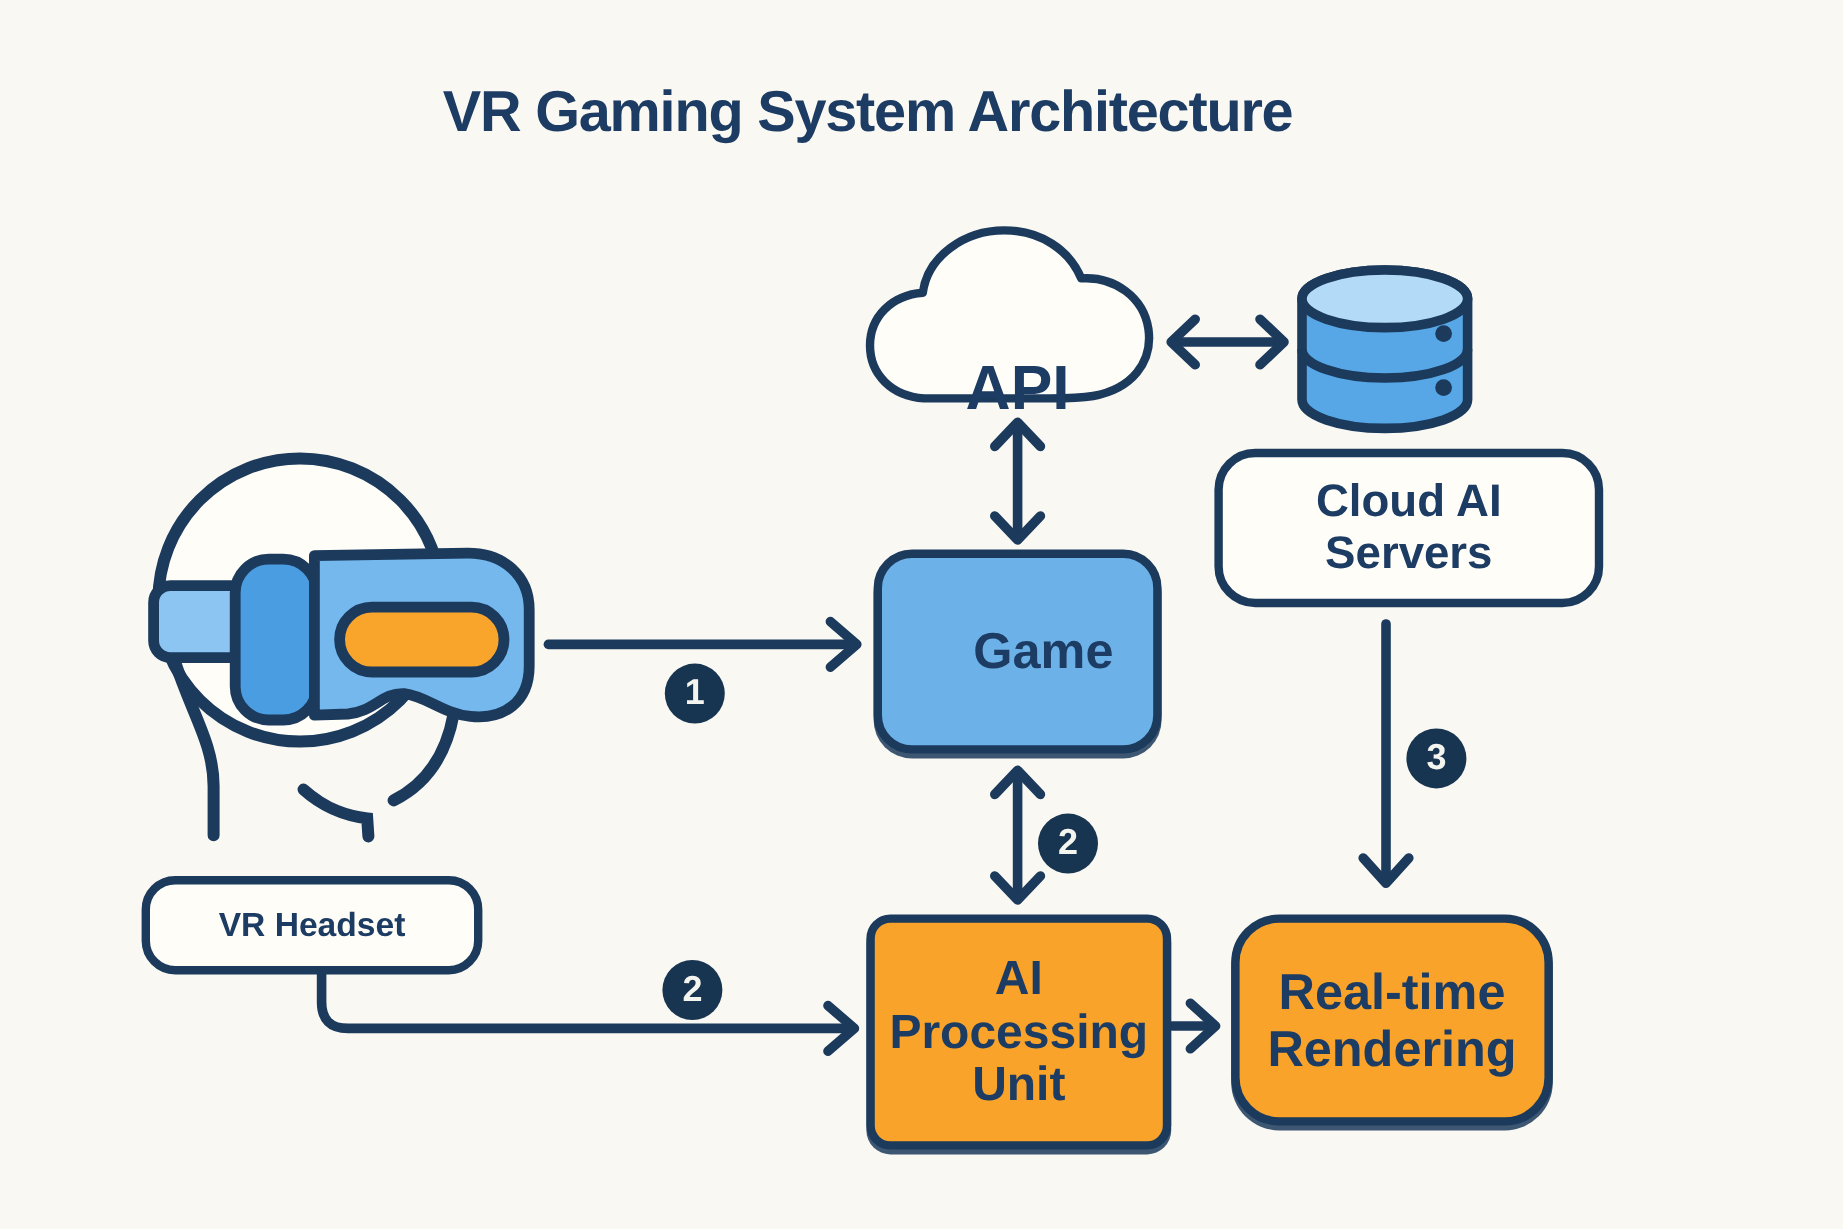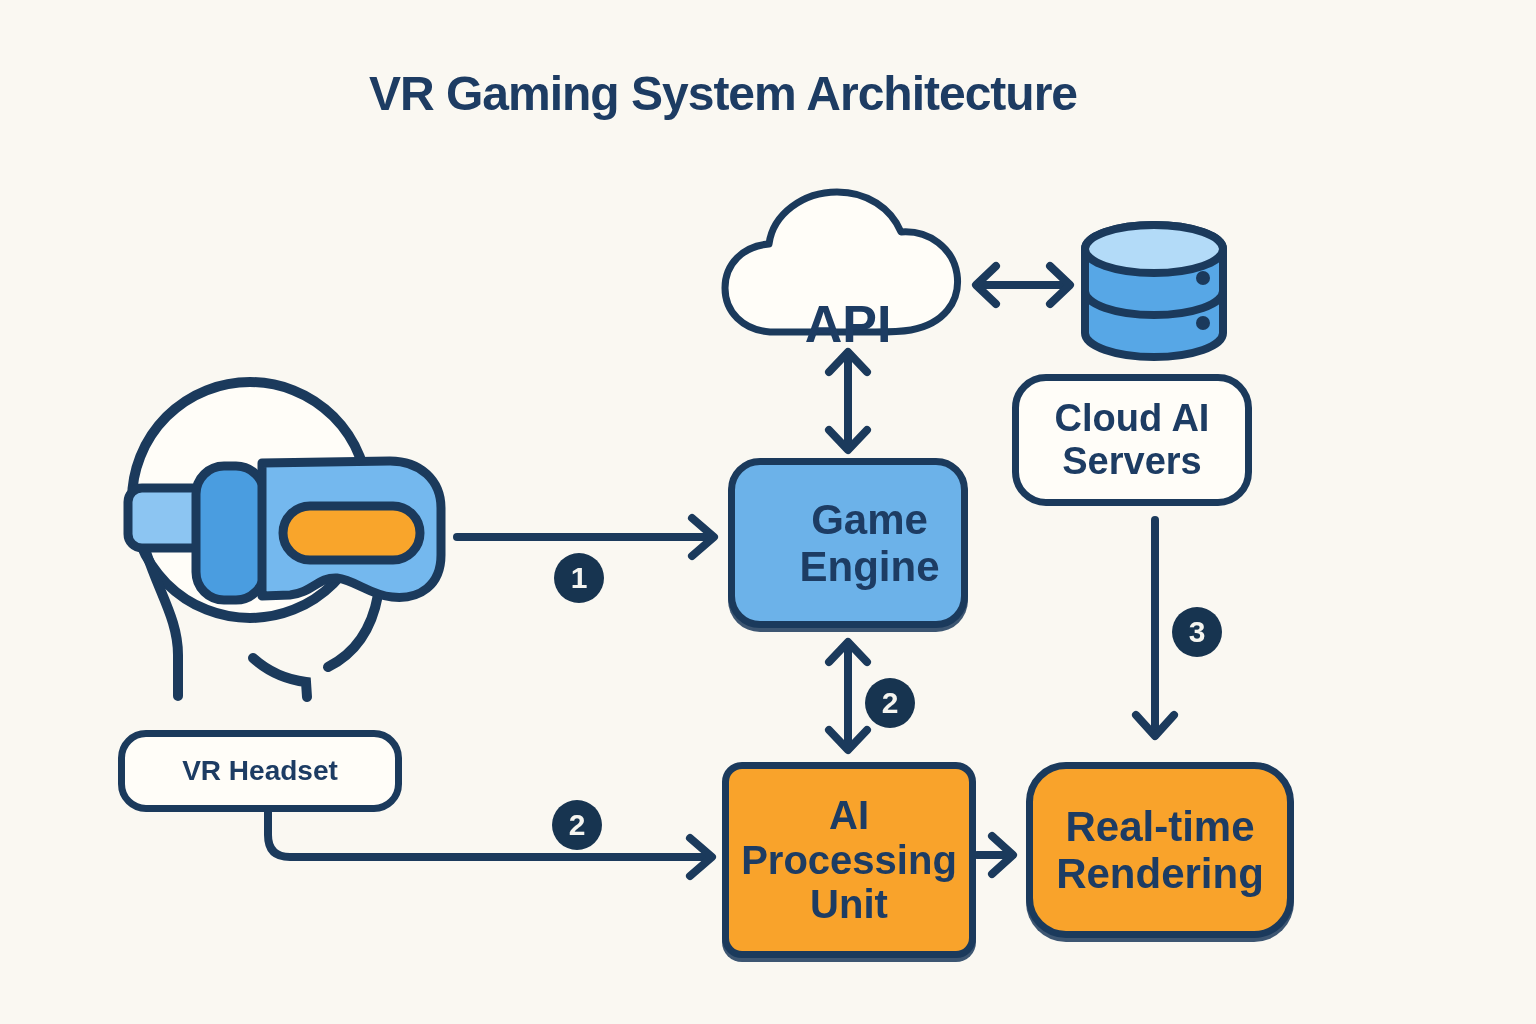--- a/index.html
+++ b/index.html
@@ -22,21 +22,21 @@
     text-align:center;font-weight:700;line-height:1.12;
     box-shadow:0 4px 0 rgba(27,58,92,.85);
   }
   .node span{display:block;}
   .node-blue{background:#6cb2e9;padding-left:43px;}
   .node-orange{background:#f9a32b;}
   .node-white{background:#fffdf8;}
   .game-engine{left:728px;top:458px;width:240px;height:170px;border-radius:32px;font-size:42px;}
   .apu{left:722px;top:762px;width:254px;height:196px;border-radius:20px;font-size:40px;}
   .rtr{left:1026px;top:762px;width:268px;height:176px;border-radius:40px;font-size:42px;}
-  .cloud-ai{left:1012px;top:374px;width:240px;height:132px;border-radius:34px;font-size:38px;box-shadow:none;}
+  .cloud-ai{left:1012px;top:374px;width:324px;height:132px;border-radius:34px;font-size:38px;box-shadow:none;}
   .vr-label{left:118px;top:730px;width:284px;height:82px;border-radius:28px;font-size:28px;box-shadow:none;}
   .api-label{
     position:absolute;left:768px;top:250px;width:160px;z-index:3;
     text-align:center;font-size:52px;font-weight:700;color:#1d3c63;margin-top:44px;
   }
   .badge{
     position:absolute;width:50px;height:50px;border-radius:50%;z-index:4;
     background:#173450;color:#f5f5f0;
     display:flex;align-items:center;justify-content:center;
     font-size:30px;font-weight:700;
@@ -115,21 +115,20 @@
   <rect x="173" y="136" width="137" height="54" rx="27" fill="#f9a52b" stroke="#1b3a5c" stroke-width="9"></rect>
 </svg>
 
 <div class="node node-white cloud-ai">
   <span>Cloud AI</span>
   <span>Servers</span>
 </div>
 
 <div class="node node-blue game-engine">
   <span>Game</span>
-  <span>Engine</span>
 </div>
 
 <div class="node node-orange apu">
   <span>AI</span>
   <span>Processing</span>
   <span>Unit</span>
 </div>
 
 <div class="node node-orange rtr">
   <span>Real-time</span>

